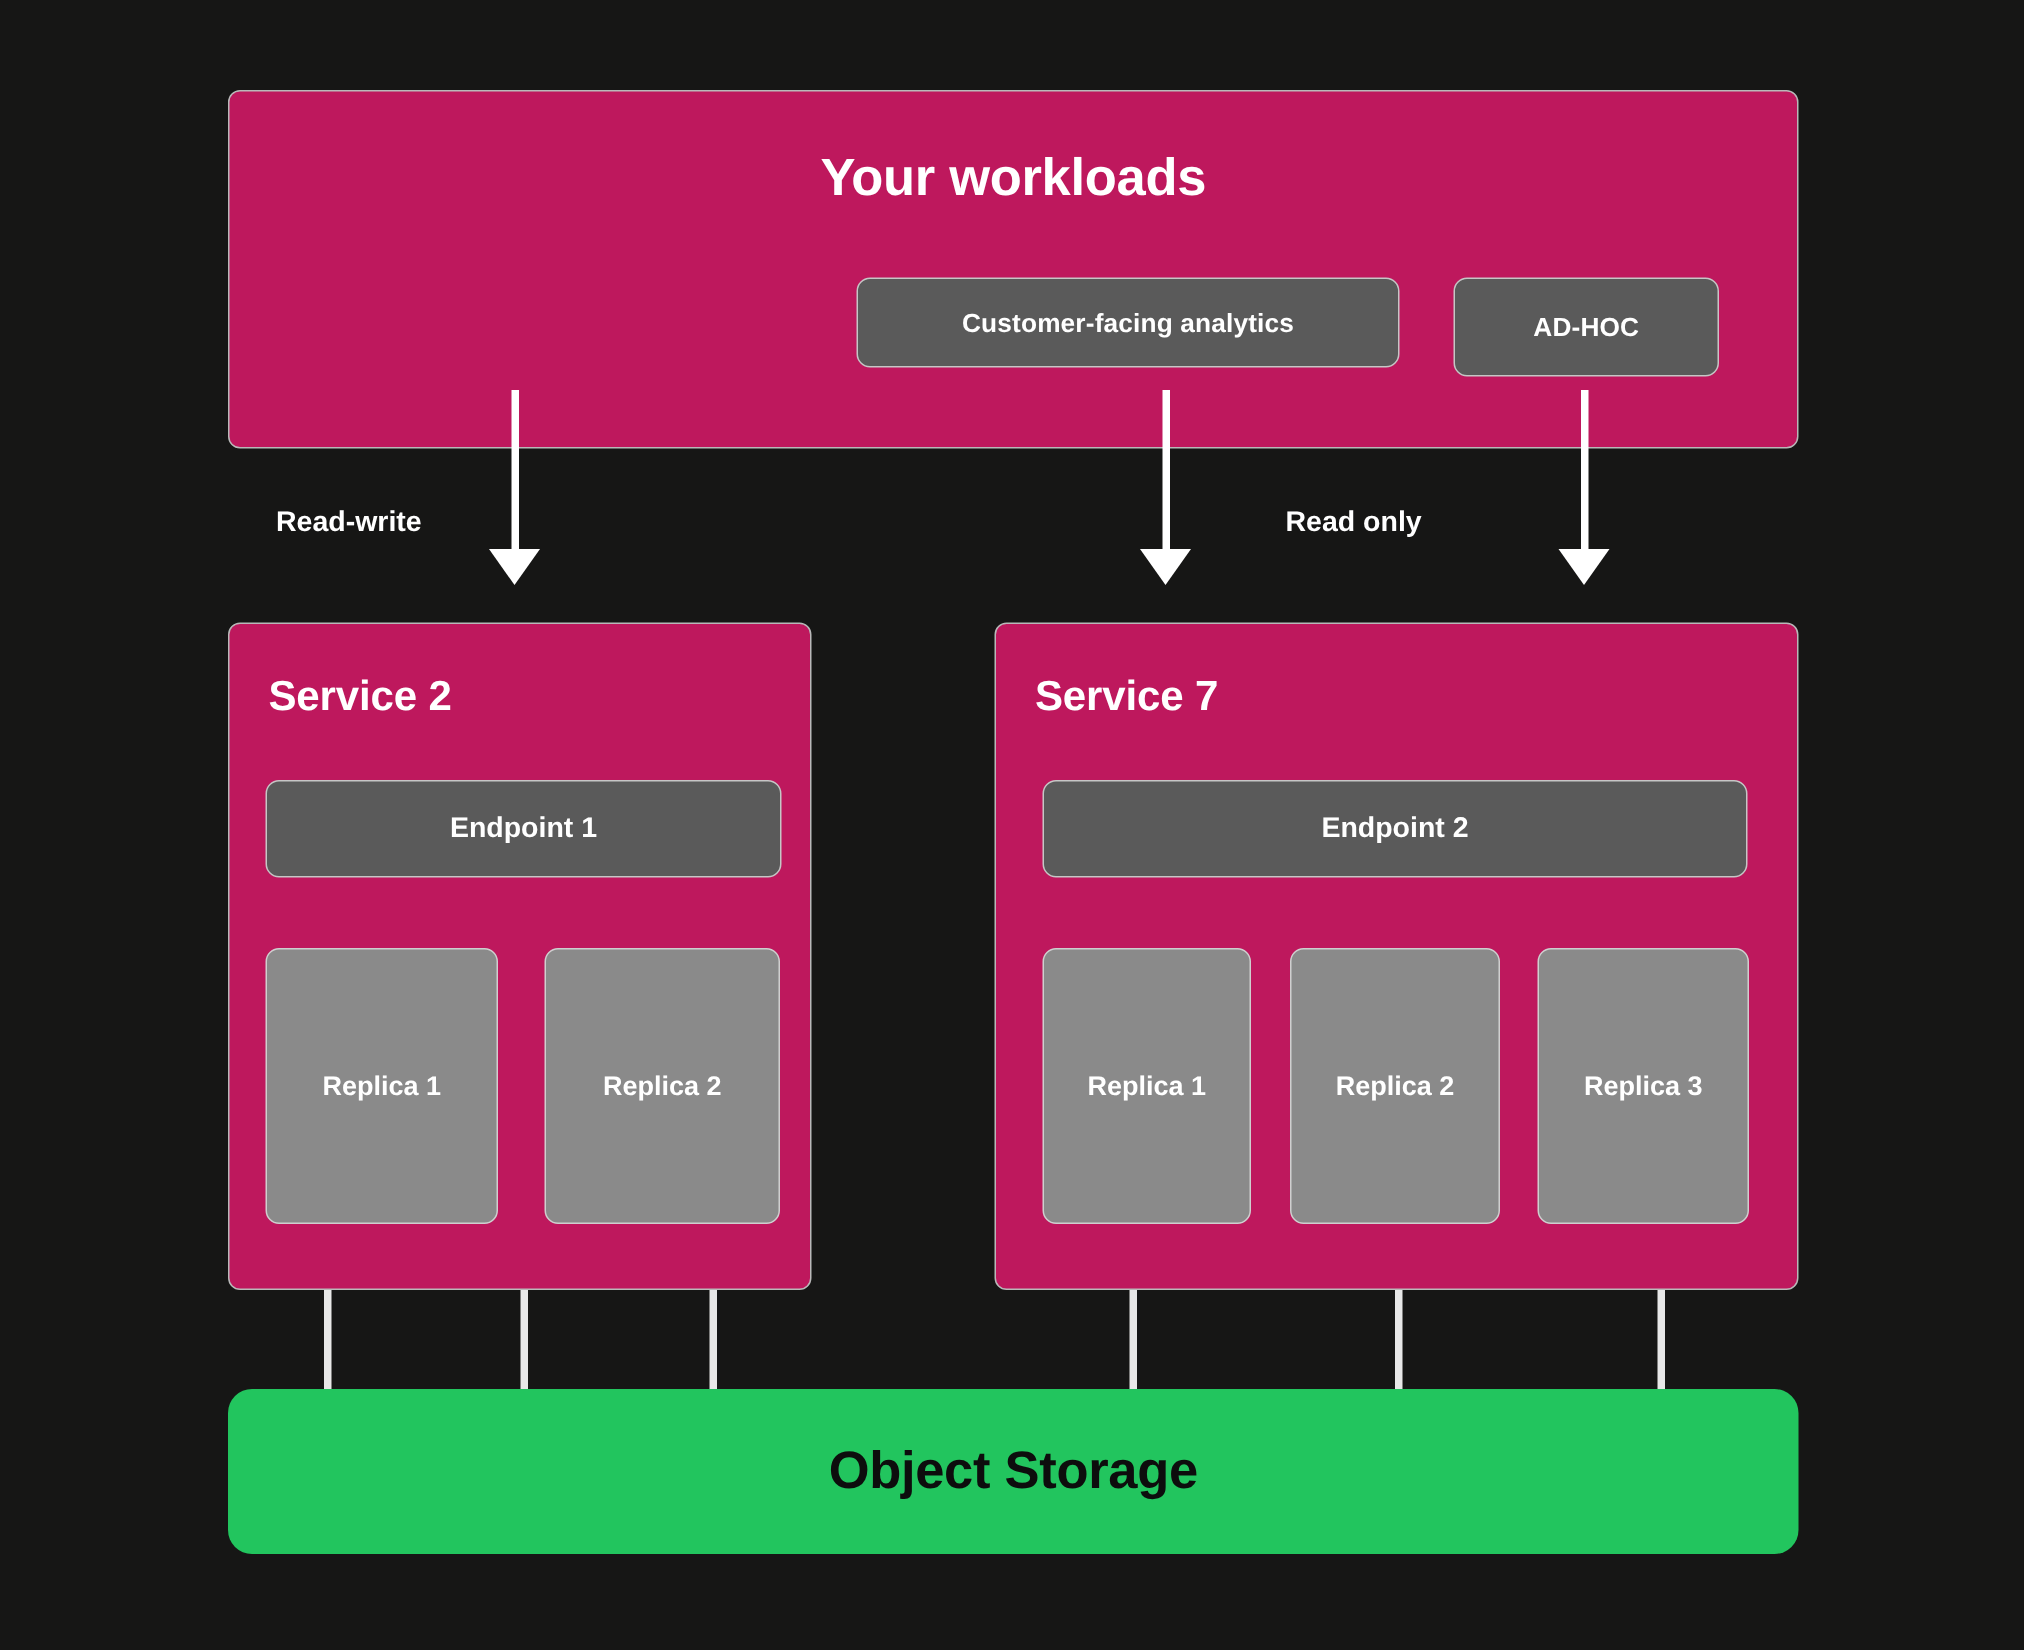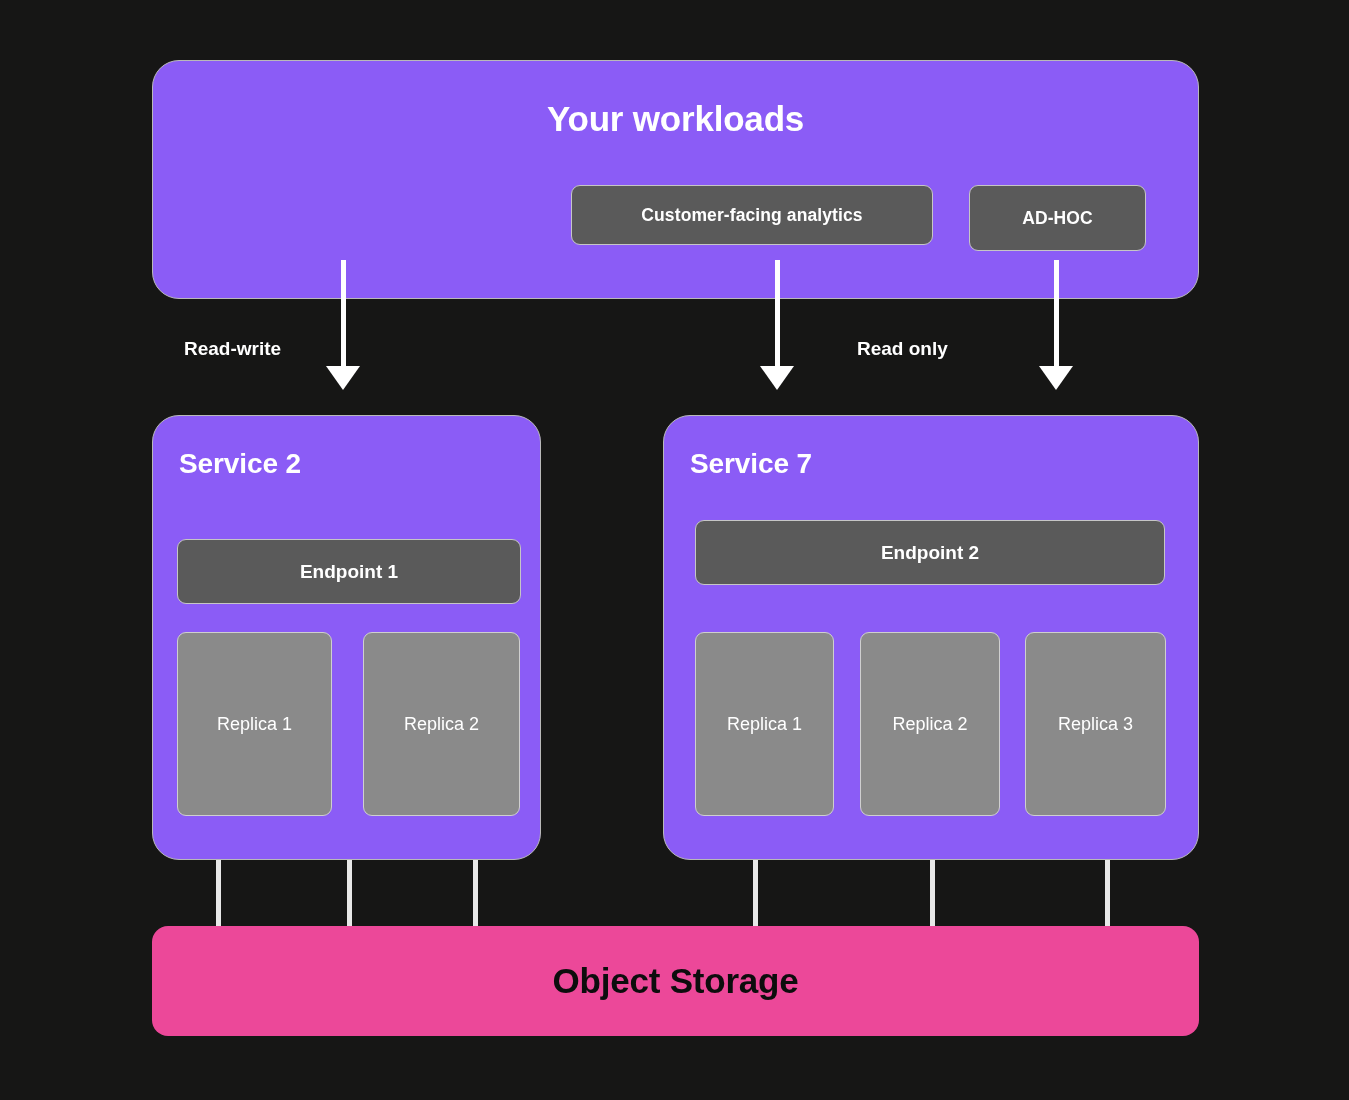--- a/index.html
+++ b/index.html
@@ -19,23 +19,23 @@
     position: absolute;
     inset: 0;
     background: #161615;
   }
 
   
   .abs { position: absolute; box-sizing: border-box; }
 
   
   .panel {
-    background: #8b5cf6;
+    background: #be185d;
     border: 1.5px solid #b9b9b9;
-    border-radius: 27px;
+    border-radius: 8px;
   }
 
   
   #workloads-panel {
     left: 152px;  top: 60px;
     width: 1047px; height: 239px;
   }
   #workloads-title {
     position: absolute;
     left: 0; right: 0; top: 38px;
@@ -98,34 +98,34 @@
     background: #5a5a5a;
     border: 1.5px solid #c6c6c6;
     border-radius: 9px;
     display: flex;
     align-items: center;
     justify-content: center;
     color: #ffffff;
     font-size: 19px;
     font-weight: bold;
   }
-  #endpoint-1 { left: 177px; top: 539px; width: 344px; height: 65px; text-align: center; }
+  #endpoint-1 { left: 177px; top: 520px; width: 344px; height: 65px; text-align: center; }
   #endpoint-2 { left: 695px; top: 520px; width: 470px; height: 65px; }
 
   
   .replica {
     background: #8a8a8a;
     border: 1.5px solid #cfcfcf;
     border-radius: 9px;
     display: flex;
     align-items: center;
     justify-content: center;
     color: #ffffff;
     font-size: 18px;
-    font-weight: normal;
+    font-weight: bold;
     height: 184px;
     top: 632px;
   }
   #s1-replica-1 { left: 177px; width: 155px; }
   #s1-replica-2 { left: 363px; width: 157px; }
   #s2-replica-1 { left: 695px; width: 139px; }
   #s2-replica-2 { left: 860px; width: 140px; }
   #s2-replica-3 { left: 1025px; width: 141px; }
 
   
@@ -133,21 +133,21 @@
     background: #e8e8e8;
     width: 5px;
     top: 860px;
     height: 68px;
   }
 
   
   #object-storage {
     left: 152px; top: 926px;
     width: 1047px; height: 110px;
-    background: #ec4899;
+    background: #22c55e;
     border-radius: 16px;
     display: flex;
     align-items: center;
     justify-content: center;
   }
   #object-storage-label {
     color: #0d0d0d;
     font-size: 35px;
     font-weight: bold;
     letter-spacing: -0.2px;

